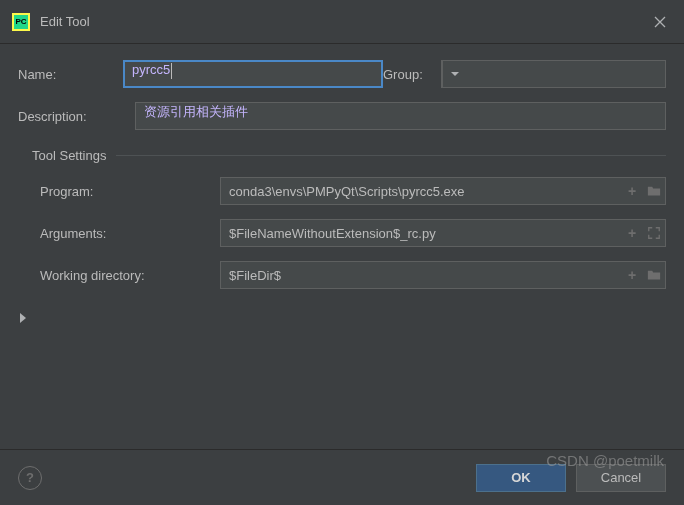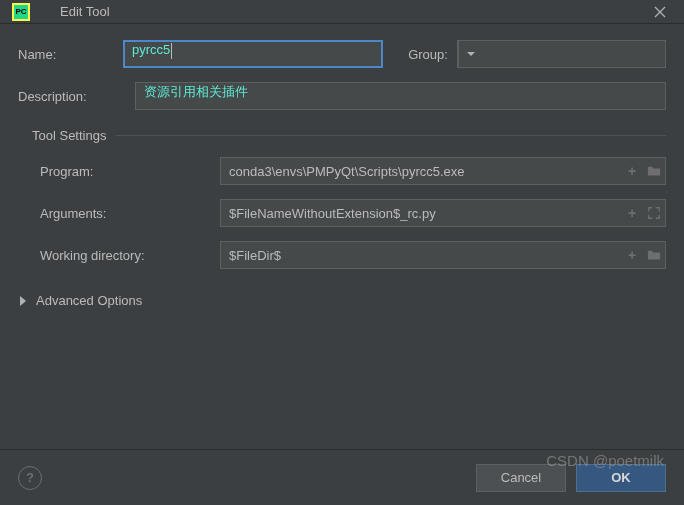--- a/index.html
+++ b/index.html
@@ -6,25 +6,24 @@
     body {
       width: 684px; height: 505px;
       background: #3c3f41;
       font-family: "Segoe UI", Arial, sans-serif;
       font-size: 13px;
       color: #bbbbbb;
       position: relative;
       overflow: hidden;
     }
     .titlebar {
-      height: 24px;
+      height: 44px;
       display: flex; align-items: center;
       padding: 0 12px;
       border-bottom: 1px solid #2b2b2b;
-      gap: 20px;
     }
     .app-icon {
       width: 18px; height: 18px;
       background: #21d789;
       border: 2px solid #fcf84a;
       margin-right: 10px;
       display: flex; align-items: center; justify-content: center;
       font-size: 8px; font-weight: bold; color: #000;
     }
     .title-text { color: #bbbbbb; font-size: 13px; }
@@ -33,25 +32,25 @@
       width: 24px; height: 24px;
       display: flex; align-items: center; justify-content: center;
       color: #afb1b3; font-size: 15px; cursor: pointer;
     }
     .content { padding: 16px 18px 12px 18px; }
     .row {
       display: flex; align-items: center;
       margin-bottom: 14px;
     }
     .label { color: #bbbbbb; width: 105px; font-size: 13px; }
-    .label-group { width: 58px; margin-left: 16px; text-align: center; }
+    .label-group { width: 58px; margin-left: 0; }
     .input {
       background: #45494a;
       border: 1px solid #5e6060;
-      color: #5eead4;
+      color: #c4b5fd;
       height: 28px;
       padding: 0 8px;
       font-size: 13px;
       font-family: inherit;
       outline: none;
     }
     .input.focused {
       border: 2px solid #4a88c7;
       padding: 0 7px;
     }
@@ -234,24 +233,23 @@
       <div class="icon-btn folder-sym">
         <svg viewBox="0 0 16 16">
             <path d="M1 3 L6 3 L7 5 L15 5 L15 13 L1 13 Z" fill="#6e6e6e"></path>
           </svg>
       </div>
     </div>
   </div>
 
   <div class="advanced-row">
     <div class="tri-right"></div>
-    <div>Advanced Options</div>
   </div>
 </div>
 
 <div class="footer">
   <div class="help-btn">?</div>
   <div class="footer-spacer"></div>
+  <div class="btn btn-primary">OK</div>
   <div class="btn btn-secondary">Cancel</div>
-  <div class="btn btn-primary">OK</div>
 </div>
 
 <div class="watermark">CSDN @poetmilk</div>
 
 </body></html>

